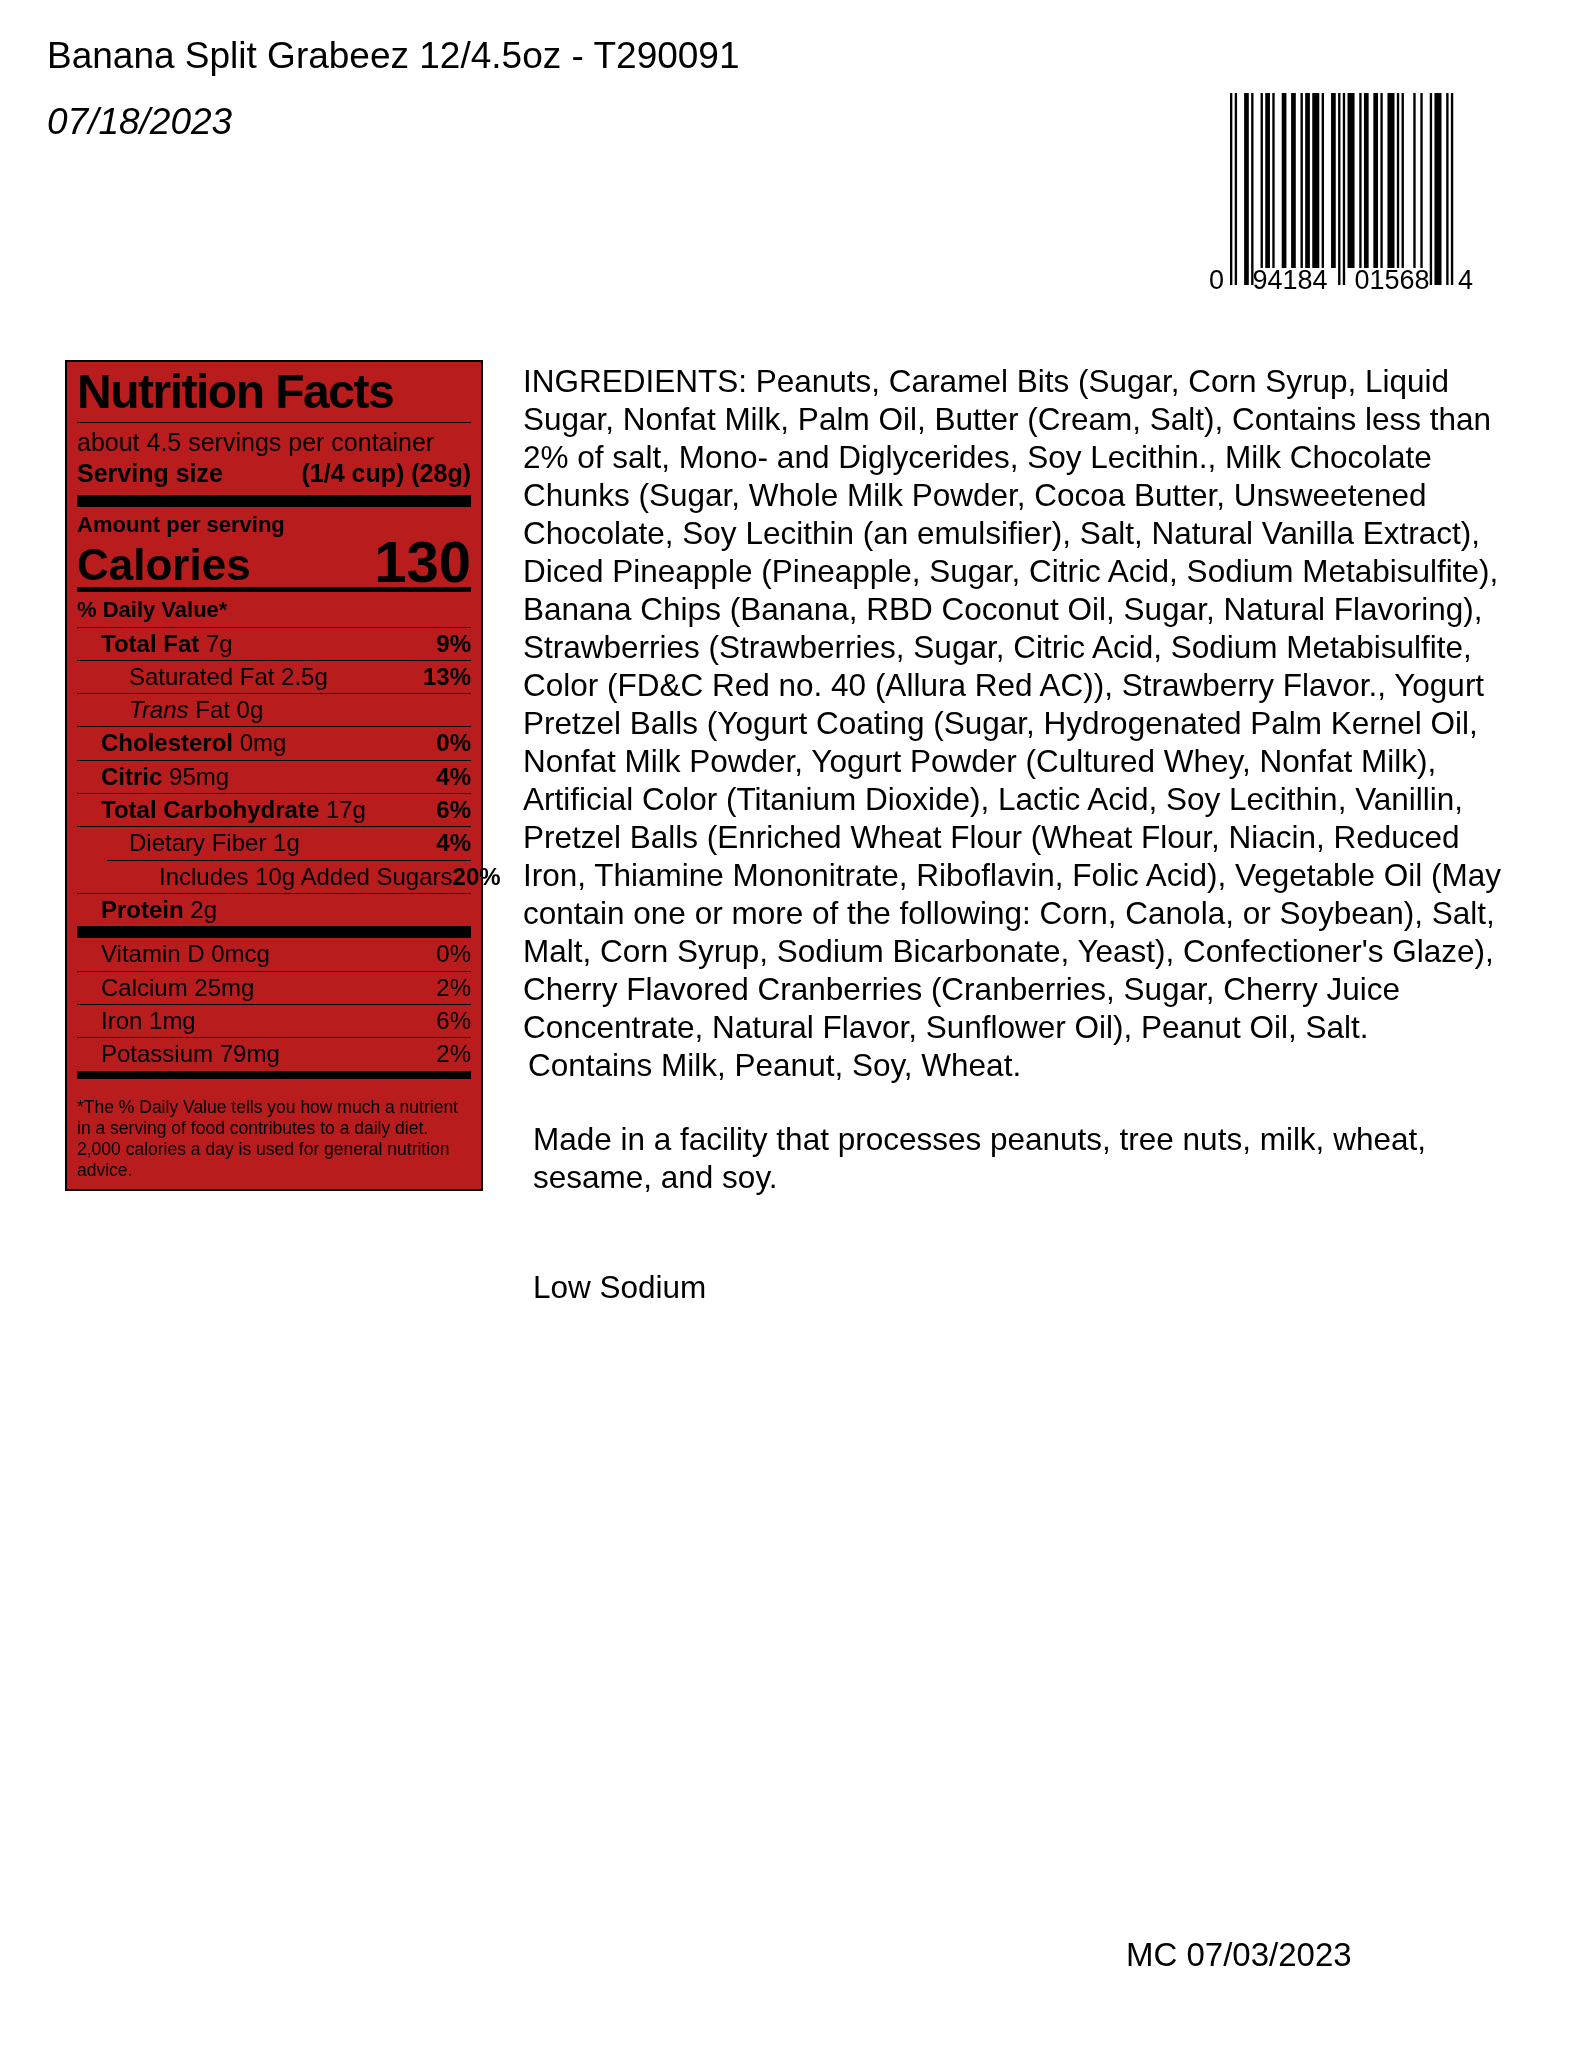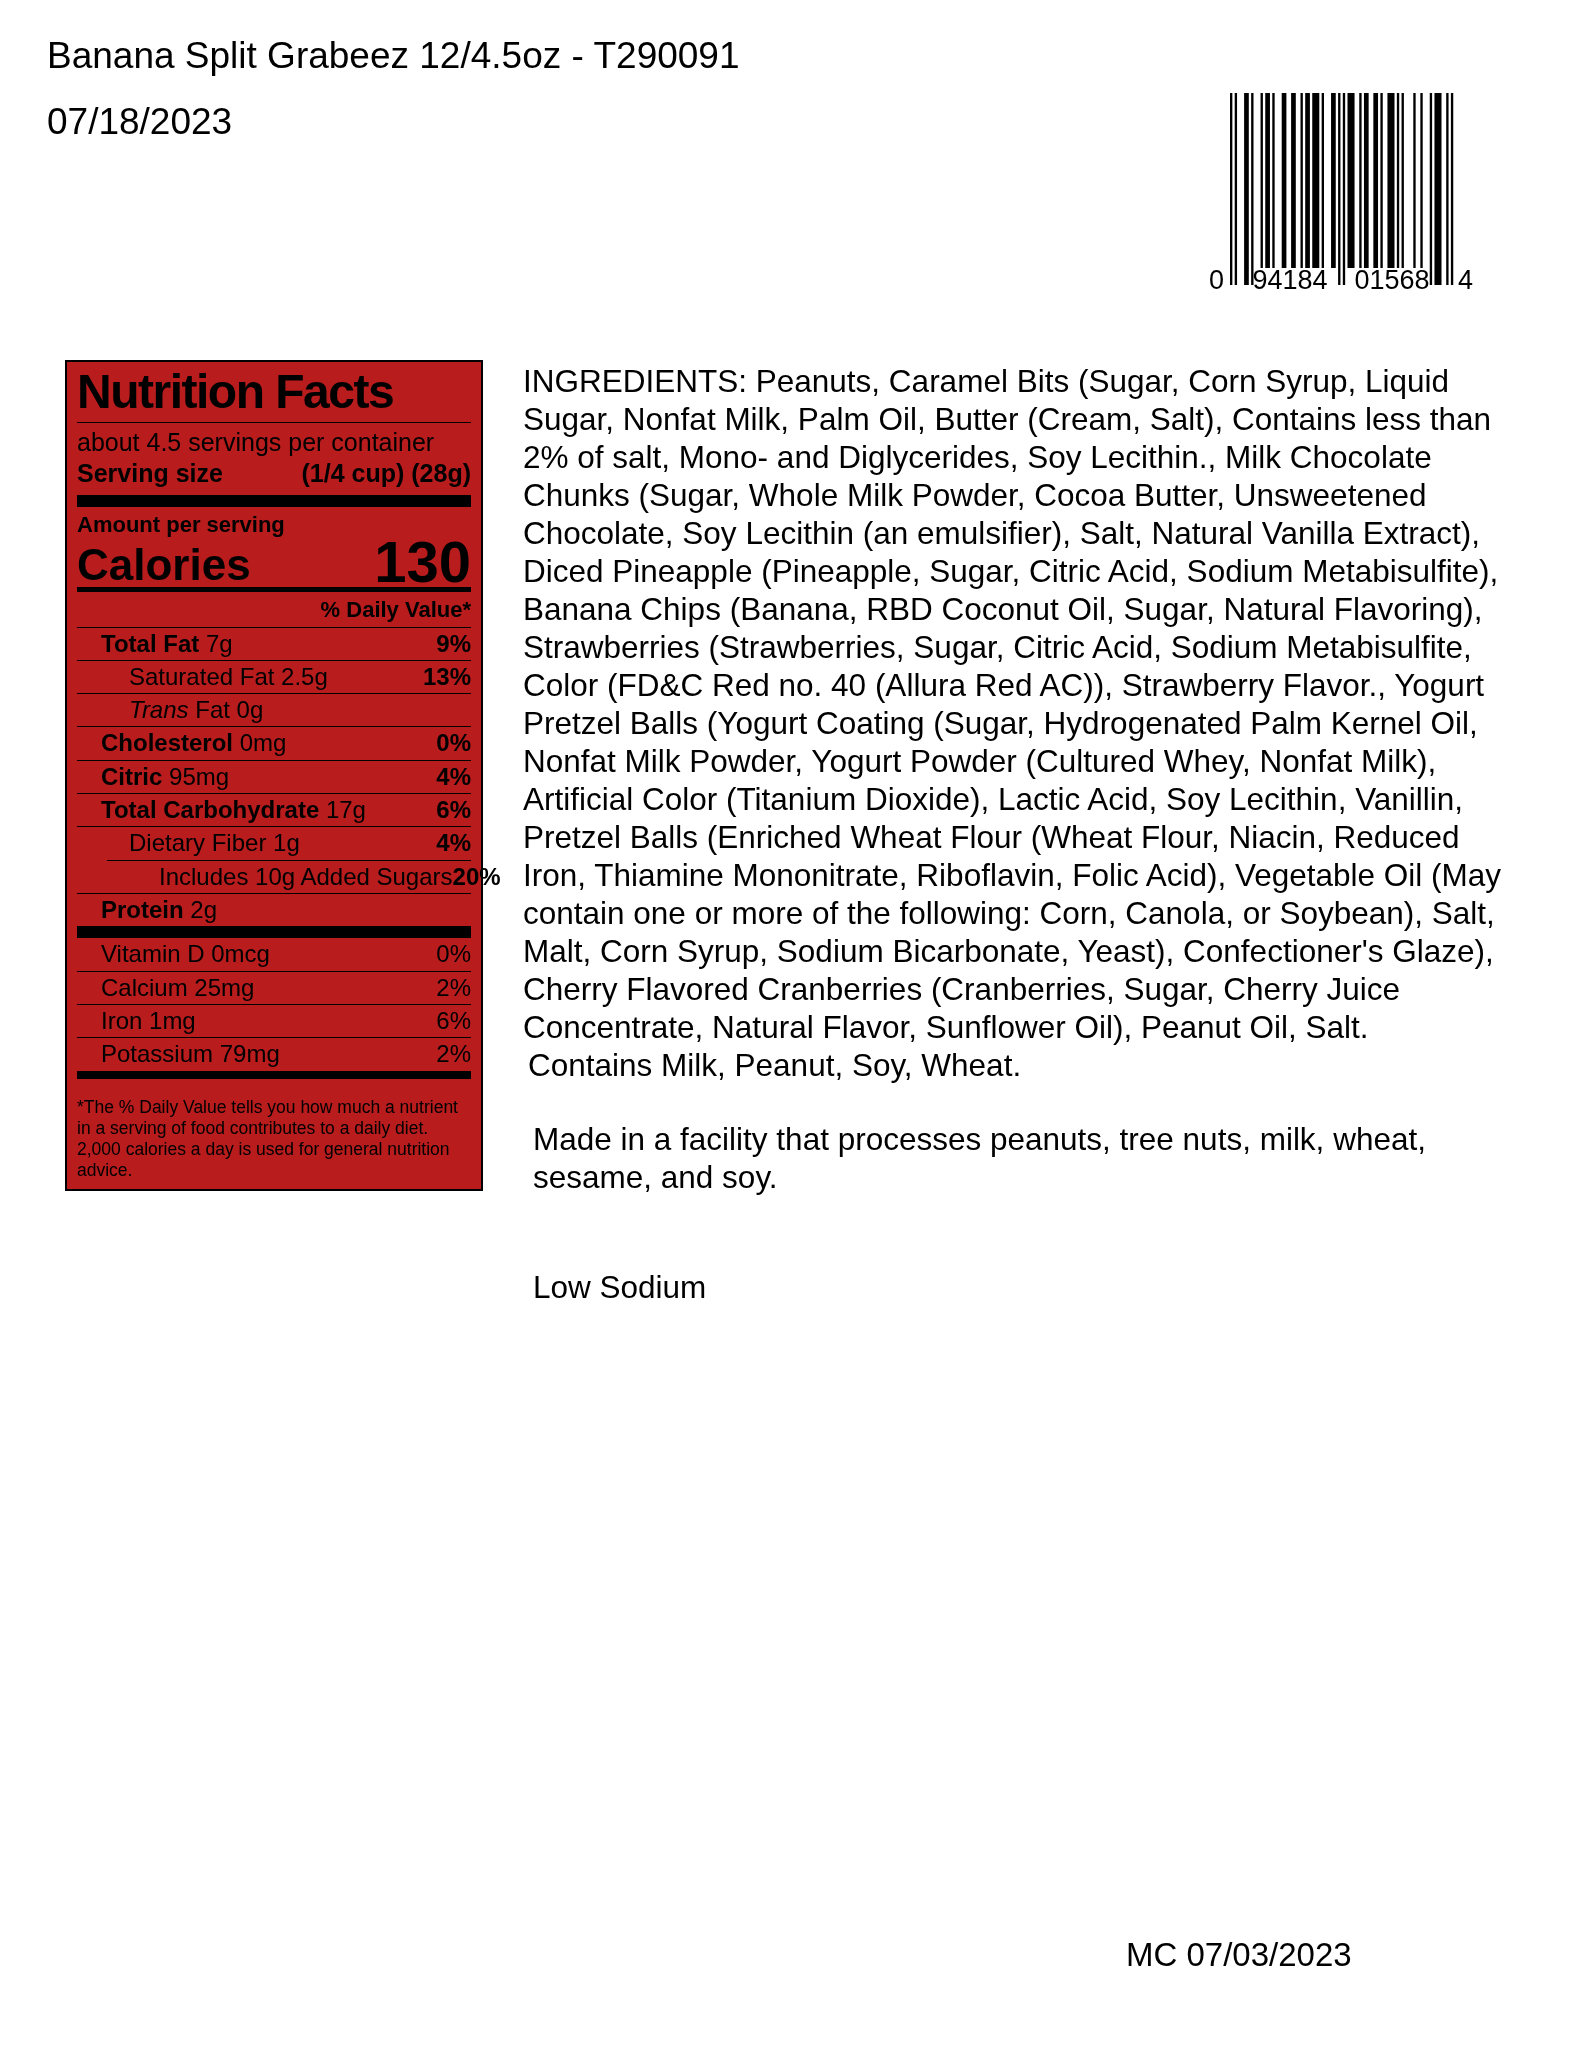--- a/index.html
+++ b/index.html
@@ -6,21 +6,21 @@
   html,body { background:#888; }
   .page {
     position:relative; width:1583px; height:2048px;
     margin:0 auto; background:#ffffff; color:#000;
     font-family:"Liberation Sans", sans-serif;
     overflow:hidden;
   }
 
   
   .product-title { position:absolute; left:47px; top:34px; font-size:37px; line-height:1.2; white-space:nowrap; }
-  .doc-date      { position:absolute; left:47px; top:100px; font-size:37px; line-height:1.2; }
+  .doc-date      { position:absolute; left:47px; top:100px; font-size:37px; line-height:1.2;font-style:italic; }
 
   
   .barcode { position:absolute; left:1194px; top:90px; width:300px; height:205px; }
   .barcode svg { display:block; }
   .barcode rect { fill:#000; }
   .barcode text { font-family:"Liberation Sans", sans-serif; font-size:27px; fill:#000; }
 
   
   .nfp {
     position:absolute; left:65px; top:360px; width:418px;
@@ -31,21 +31,21 @@
   .nfp-servings { font-size:25px; padding-top:4px; line-height:1.2; }
   .nfp-servingsize { display:flex; justify-content:space-between; font-size:25px; font-weight:bold;
                      padding:2px 0 7px 0; }
   .bar-thick  { height:12px; background:#000; }
   .bar-thick2 { height:8px;  background:#000; }
   .nfp-amount { font-size:22px; font-weight:bold; padding-top:5px; line-height:1.15; }
   .nfp-calrow { display:flex; justify-content:space-between; align-items:flex-end; }
   .nfp-callabel { font-size:44px; font-weight:bold; line-height:1; }
   .nfp-calvalue { font-size:58px; font-weight:bold; line-height:0.85; }
   .bar-med { height:5px; background:#000; }
-  .nfp-dvheader { text-align:right; font-size:22px; font-weight:bold; padding:5px 0 4px 0; }
+  .nfp-dvheader { text-align:left; font-size:22px; font-weight:bold; padding:5px 0 4px 0; }
 
   .row { display:flex; align-items:baseline; border-top:1px solid #000; padding:2px 0 2px 0;
          font-size:24px; line-height:1.18; }
   .row .left { white-space:nowrap;margin-left:24px; }
   .row .sp { flex:1; }
   .b  { font-weight:bold; }
   .it { font-style:italic; }
   .row.ind1 .left { padding-left:28px; }
   .row.inset { margin-left:30px; }
   .row.inset .left { padding-left:28px; }

